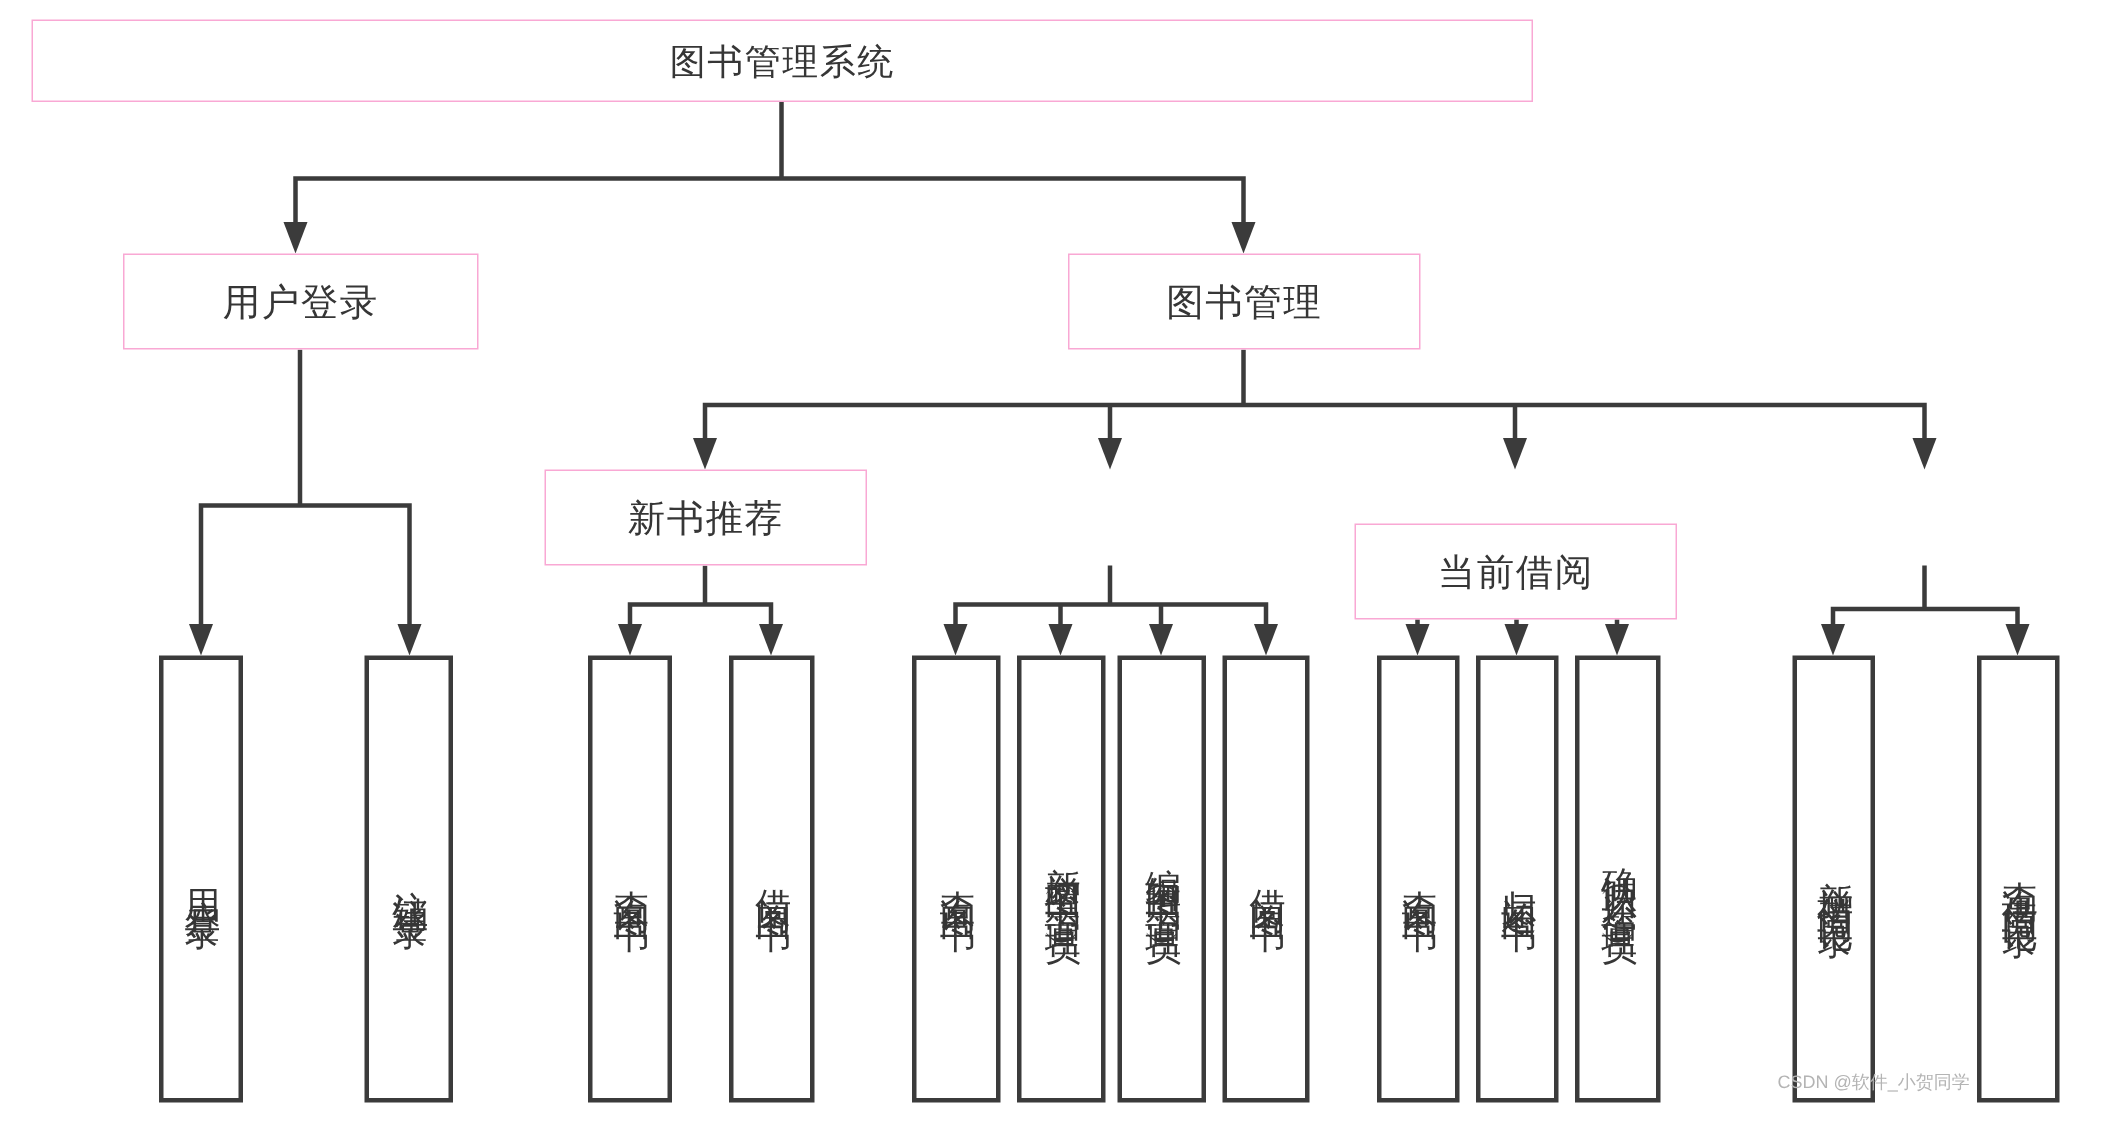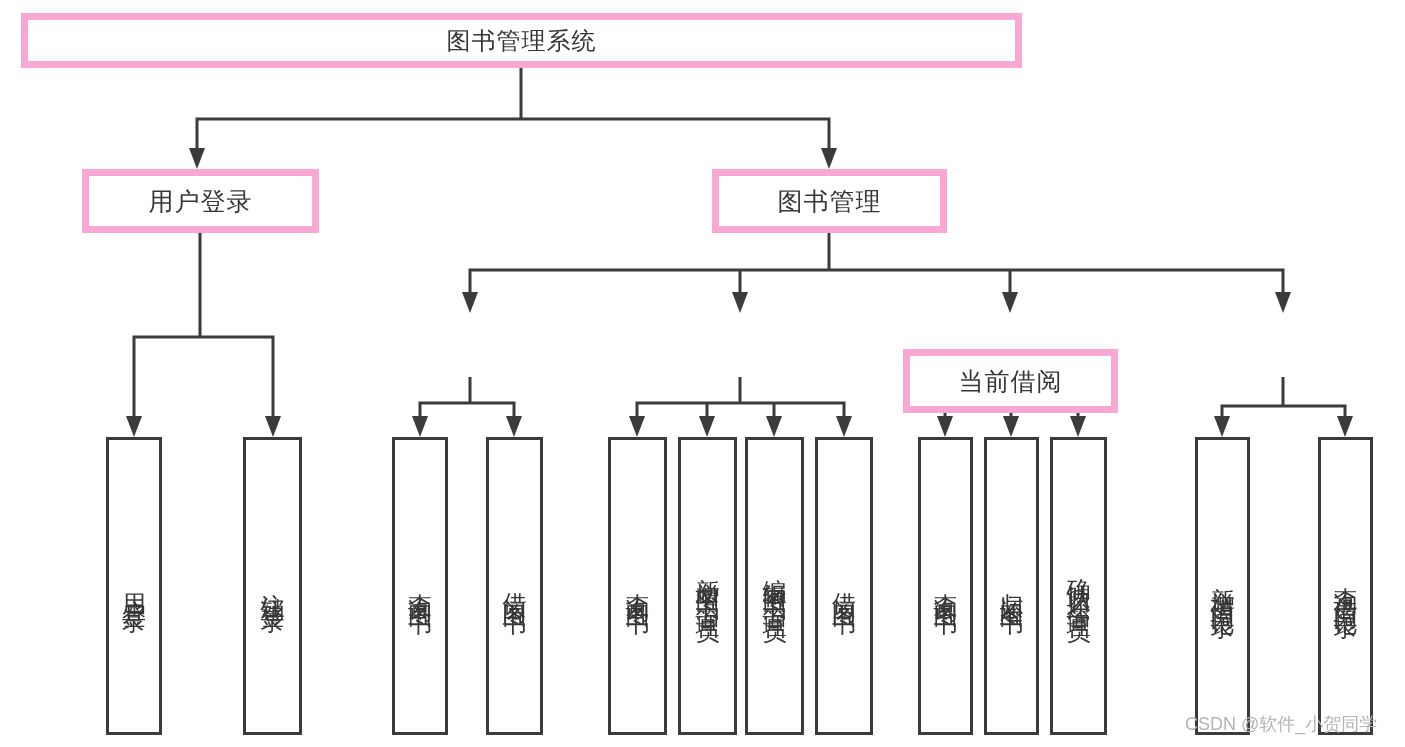--- a/index.html
+++ b/index.html
@@ -19,21 +19,21 @@
     position: absolute;
     left: 0; top: 0;
     width: 1405px;
     height: 747px;
     pointer-events: none;
   }
   .node {
     position: absolute;
     box-sizing: border-box;
     background: #ffffff;
-    border: 7px solid #f9a8d4;
+    border: 1px solid #f9a8d4;
     display: flex;
     align-items: center;
     justify-content: center;
     color: #363636;
   }
   .node.h-label {
     font-size: 25px;
     letter-spacing: 1px;
     white-space: nowrap;
   }
@@ -56,21 +56,21 @@
     font-size: 24px;
     letter-spacing: 6px;
     line-height: 1;
     white-space: nowrap;
     max-height: 288px;
   }
   .watermark {
     position: absolute;
     left: 1185px;
     top: 714px;
-    font-size: 18px;
+    font-size: 12px;
     line-height: 1.2;
     color: #b4b4b4;
     white-space: nowrap;
     z-index: 5;
   }
   .cline { stroke: #3b3b3b; stroke-width: 3; fill: none; }
   .ahead { fill: #3b3b3b; stroke: none; }
 </style>
 </head>
 <body>
@@ -117,20 +117,23 @@
     <span>图书管理系统</span>
   </div>
 
   <div class="node h-label" style="left:82px; top:169px; width:237px; height:64px;">
     <span>用户登录</span>
   </div>
   <div class="node h-label" style="left:712px; top:169px; width:235px; height:64px;">
     <span>图书管理</span>
   </div>
 
+  <div class="node h-label" style="left:363px; top:313px; width:215px; height:64px;">
+    <span>新书推荐</span>
+  </div>
   <div class="node h-label" style="left:903px; top:313px; width:215px; height:64px;margin-top:36px;">
     <span>当前借阅</span>
   </div>
 
   <div class="leaf" style="left:106px; width:56px;">
     <span class="vtext">用户登录</span>
   </div>
   <div class="leaf" style="left:243px; width:59px;">
     <span class="vtext">注销登录</span>
   </div>

